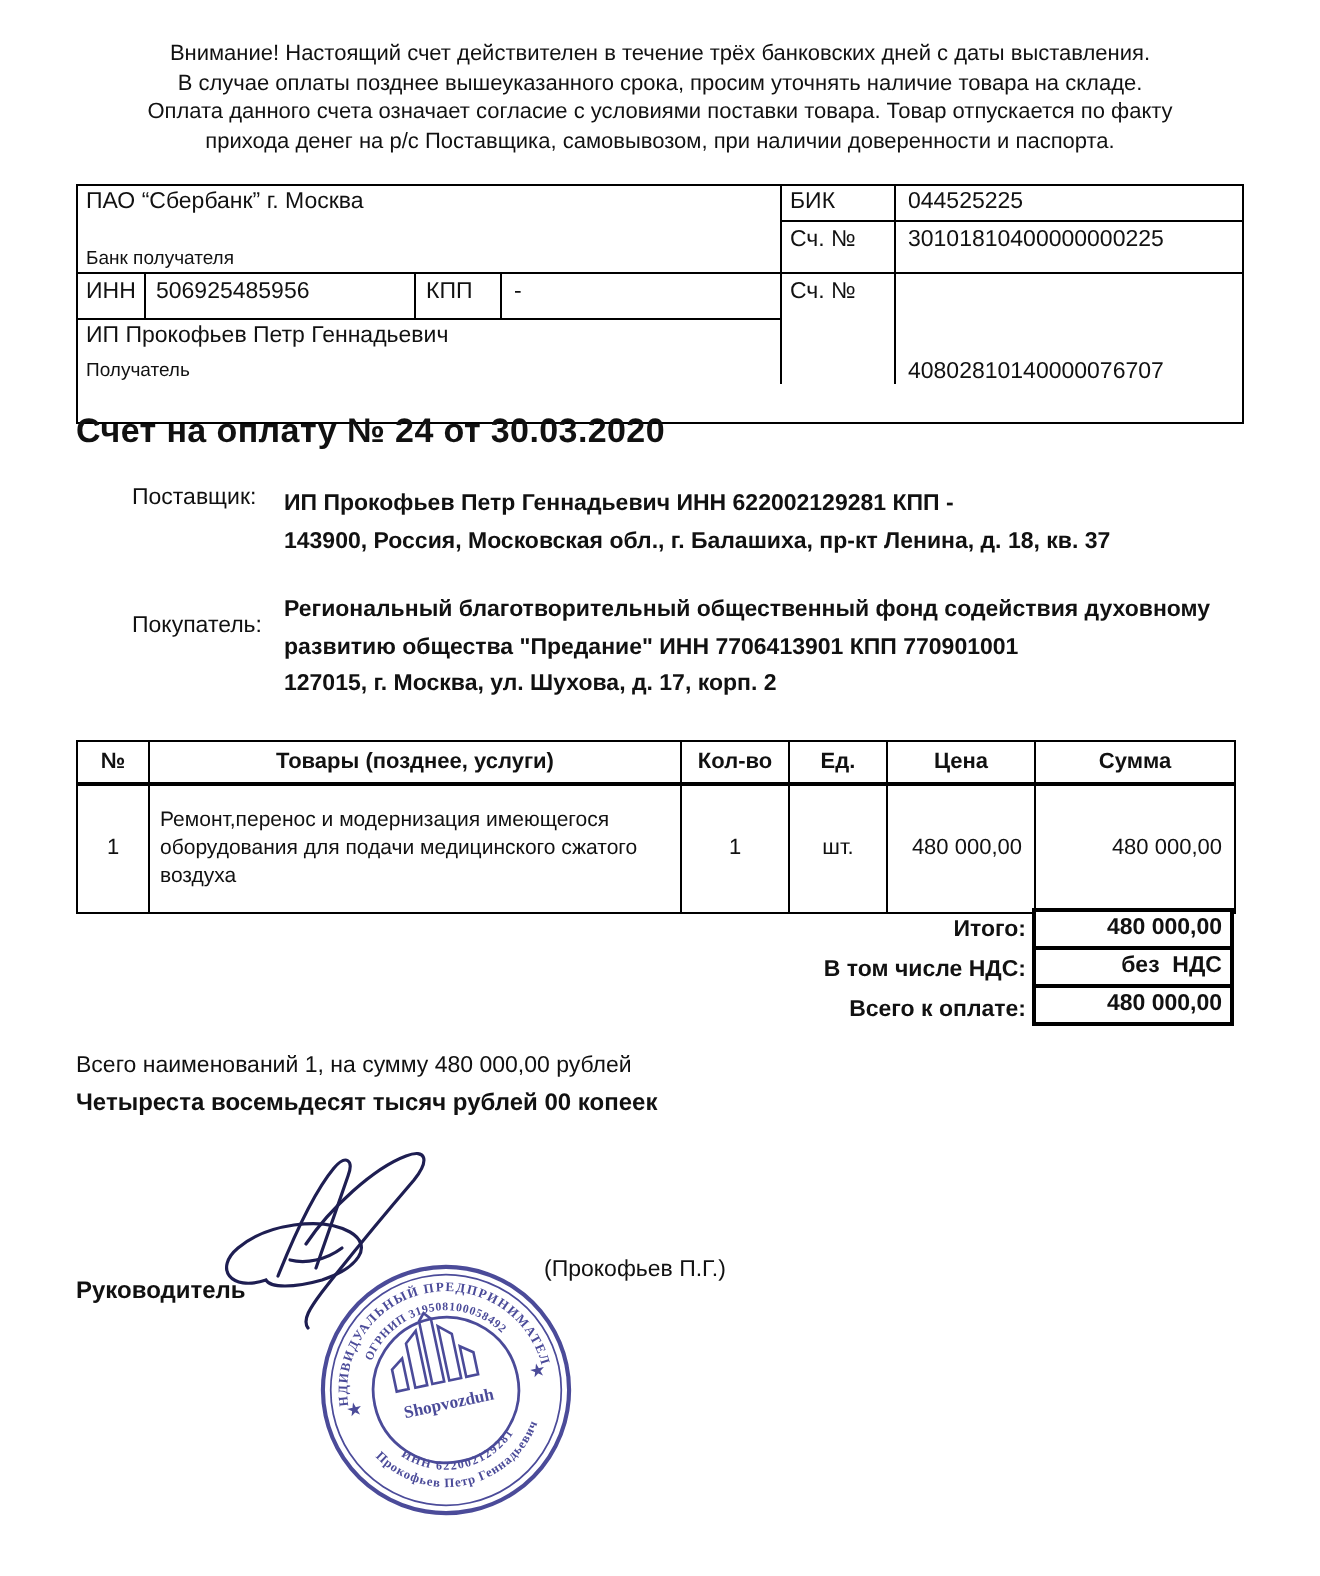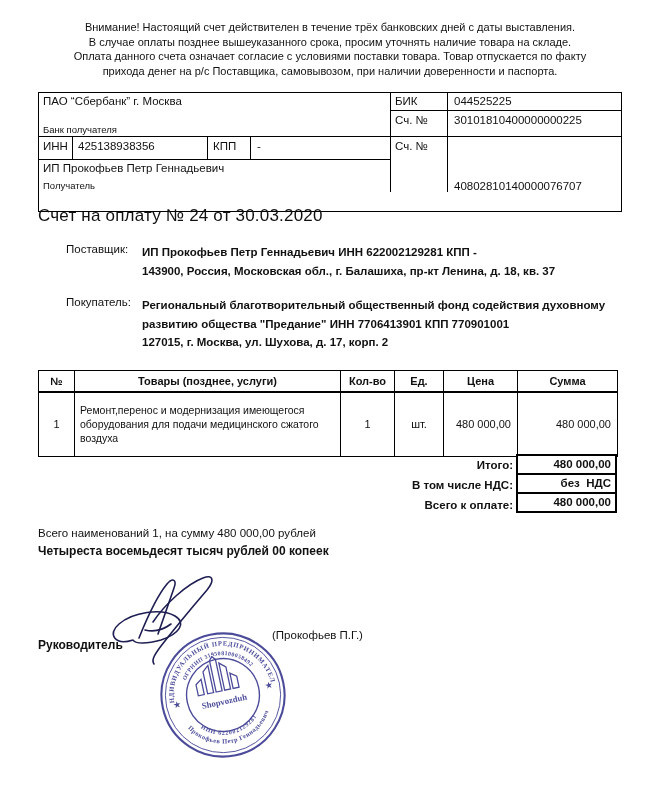--- a/index.html
+++ b/index.html
@@ -23,21 +23,21 @@
   .cell-innlabel { left:0; top:44px; width:34px; height:23px; border-right:1px solid #000; border-bottom:1px solid #000; padding:3px 0 0 4px; }
   .cell-innval   { left:34px; top:44px; width:135px; height:23px; border-right:1px solid #000; border-bottom:1px solid #000; padding:3px 0 0 5px; }
   .cell-kpplabel { left:169px; top:44px; width:43px; height:23px; border-right:1px solid #000; border-bottom:1px solid #000; padding:3px 0 0 5px; }
   .cell-kppval   { left:212px; top:44px; width:140px; height:23px; border-right:1px solid #000; border-bottom:1px solid #000; padding:3px 0 0 6px; }
   .cell-acc2label{ left:352px; top:44px; width:57px; height:55px; border-right:1px solid #000; padding:3px 4px 0 4px; }
   .cell-acc2val  { left:409px; top:44px; width:173px; height:55px; padding:3px 6px 0 6px;margin-top:40px; }
   .cell-recipient{ left:0; top:67px; width:352px; height:32px; border-right:1px solid #000; }
   .cell-recipient .val { padding:2px 4px 0 4px; }
 
   
-  .doc-title { left:38px; top:206px; font-size:17px; font-weight:normal; letter-spacing:0.2px; }
+  .doc-title { left:38px; top:206px; font-size:17px; font-weight:bold; letter-spacing:0.2px; }
 
   
   .party-label { left:38px; font-size:11.5px;padding-left:28px; }
   .party-lines { left:106px; width:500px; font-size:11.5px; font-weight:bold; line-height:18.5px;margin-left:36px; }
 
   
   .items { left:38px; top:370px; border-collapse:collapse; table-layout:fixed; width:579px; font-size:11px; }
   .items th, .items td { border:1px solid #000; }
   .items table, .items { border:1.5px solid #000; }
   .items th { height:21px; font-weight:bold; text-align:center; border-bottom:2px solid #000; }
@@ -77,40 +77,40 @@
 <div class="abs bank">
   <div class="cell cell-bankname">
     <div class="val">ПАО “Сбербанк” г. Москва</div>
     <div class="sub">Банк получателя</div>
   </div>
   <div class="cell cell-biklabel">БИК</div>
   <div class="cell cell-bikval">044525225</div>
   <div class="cell cell-acc1label">Сч. №</div>
   <div class="cell cell-acc1val">30101810400000000225</div>
   <div class="cell cell-innlabel">ИНН</div>
-  <div class="cell cell-innval">425138938356</div>
+  <div class="cell cell-innval">506925485956</div>
   <div class="cell cell-kpplabel">КПП</div>
   <div class="cell cell-kppval">-</div>
   <div class="cell cell-acc2label">Сч. №</div>
   <div class="cell cell-acc2val">40802810140000076707</div>
   <div class="cell cell-recipient">
     <div class="val">ИП Прокофьев Петр Геннадьевич</div>
     <div class="sub">Получатель</div>
   </div>
 </div>
 
 <div class="abs doc-title">Счет на оплату № 24 от 30.03.2020</div>
 
 <div class="abs party-label" style="top:243px;">Поставщик:</div>
 <div class="abs party-lines" style="top:243px;">
   <div>ИП Прокофьев Петр Геннадьевич ИНН 622002129281 КПП -</div>
   <div>143900, Россия, Московская обл., г. Балашиха, пр-кт Ленина, д. 18, кв. 37</div>
 </div>
 
-<div class="abs party-label" style="top:296px;">Покупатель:</div>
+<div class="abs party-label" style="top:307px;">Покупатель:</div>
 <div class="abs party-lines" style="top:296px;">
   <div>Региональный благотворительный общественный фонд содействия духовному</div>
   <div>развитию общества "Предание" ИНН 7706413901 КПП 770901001</div>
   <div>127015, г. Москва, ул. Шухова, д. 17, корп. 2</div>
 </div>
 
 <table class="abs items">
   <colgroup>
     <col style="width:36px">
       <col style="width:266px">

